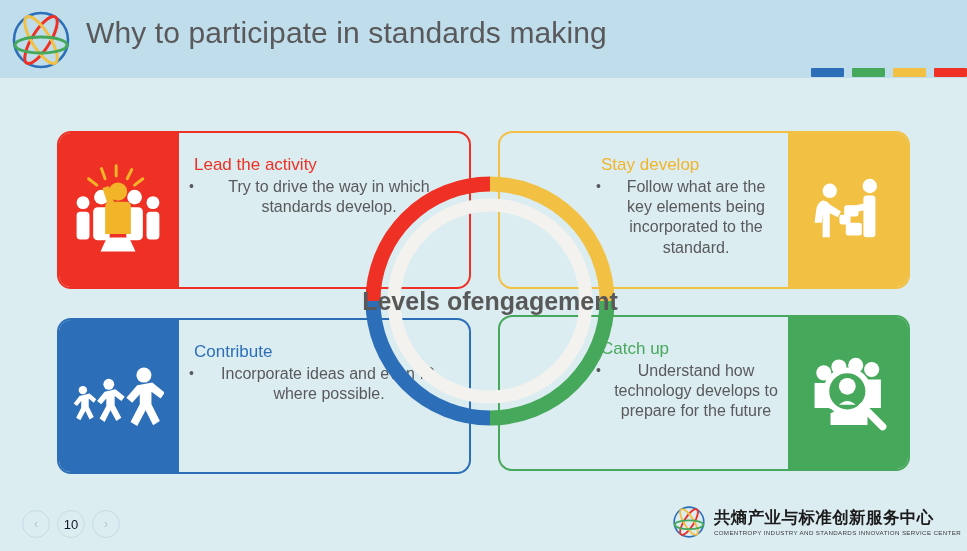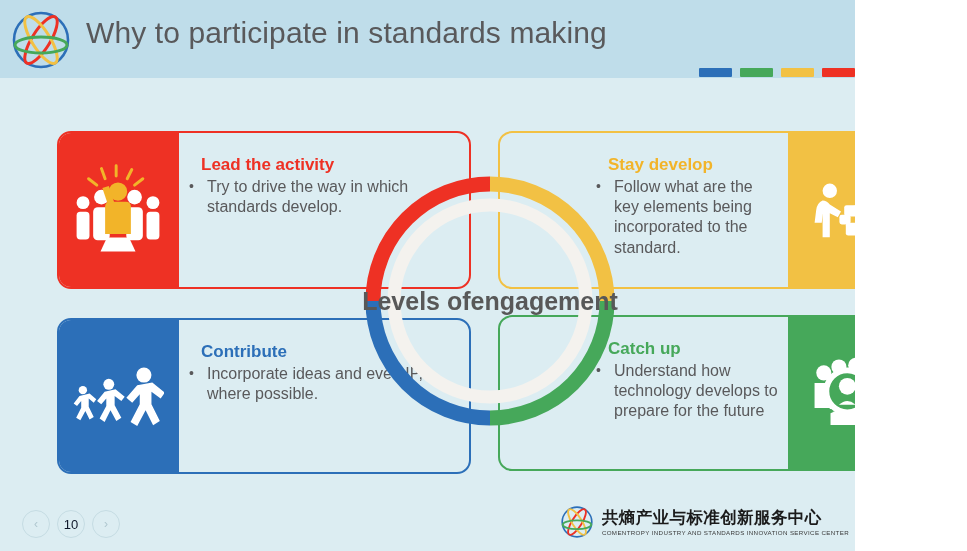--- a/index.html
+++ b/index.html
@@ -5,21 +5,21 @@
   html, body {
     margin: 0;
     padding: 0;
     background: #ffffff;
   }
   body {
     font-family: "Liberation Sans", sans-serif;
   }
   #slide {
     position: relative;
-    width: 855px;
+    width: 967px;
     height: 551px;
     overflow: hidden;
     background: #DCEDF2;
   }
   
   .header-band {
     position: absolute;
     left: 0; top: 0;
     width: 967px; height: 78px;
     background: #BFDDEA;
@@ -83,42 +83,42 @@
     top: 0;
     height: 100%;
     padding-top: 22px;
     box-sizing: border-box;
   }
   .card-body.pad-left  { left: 130px;  right: 18px; }
   .card-body.pad-right { left: 96px;   right: 130px; }
 
   .card-heading {
     font-size: 17px;
-    font-weight: bold;
-    margin: 0 0 2px 12px;
+    font-weight: normal;
+    margin: 0 0 2px 5px;
     line-height: 1.15;
   }
   .h-red    { color: #EE3124; }
   .h-yellow { color: #F2B429; }
   .h-blue   { color: #2C6FB8; }
   .h-green  { color: #46A85A; }
 
   .bullet-row {
     display: flex;
     font-size: 16px;
     color: #59595B;
     line-height: 1.28;
   }
   .bullet-dot {
     width: 18px;
     flex: 0 0 18px;
     font-size: 14px;
     line-height: 1.38;
   }
-  .bullet-text { flex: 1; }
+  .bullet-text { flex: 1; text-align: center; }
 
   
   .donut-wrap {
     position: absolute;
     left: 357px; top: 168px;
     width: 266px; height: 266px;
   }
   .donut-wrap svg { display: block; }
   .donut-label {
     position: absolute;

